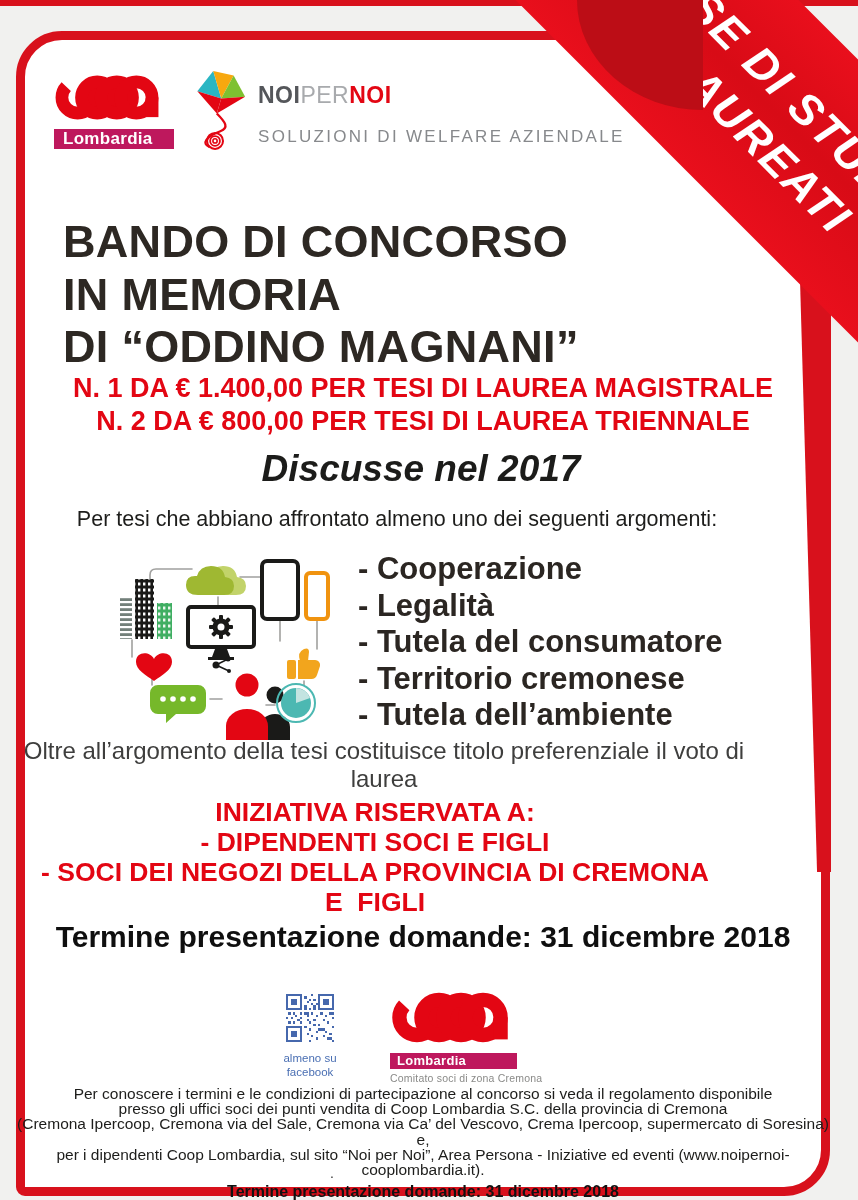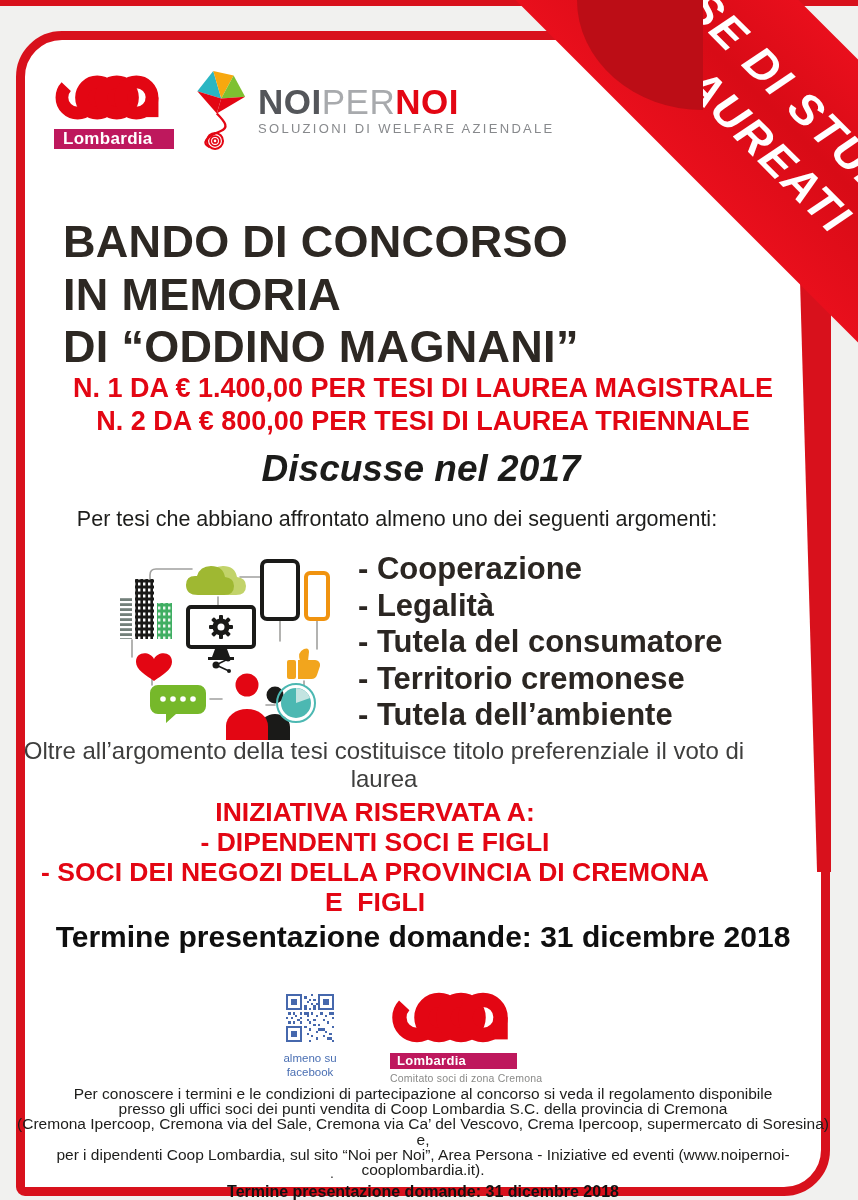--- a/index.html
+++ b/index.html
@@ -26,25 +26,25 @@
   .content{position:absolute;inset:0;z-index:4;}
 
   
   .coop-top{position:absolute;left:54px;top:74px;}
   .coop-region{margin-top:2px;background:#be185d;color:#fff;font-weight:bold;font-size:17px;
         width:120px;height:20px;line-height:20px;padding-left:9px;box-sizing:border-box;letter-spacing:0.3px;}
 
   
   .npn{position:absolute;left:192px;top:62px;display:flex;}
   .npn-text{margin-left:4px;padding-top:22px;}
-  .npn-word{font-size:35px;font-weight:bold;letter-spacing:0.5px;line-height:1;}
+  .npn-word{font-size:23px;font-weight:bold;letter-spacing:0.5px;line-height:1;}
   .npn-word .g1{color:#54565a;}
   .npn-word .g2{color:#a8aaad;font-weight:normal;}
   .npn-word .g3{color:#e30613;}
-  .npn-sub{font-size:13px;color:#87898c;letter-spacing:2.3px;margin-top:2px;}
+  .npn-sub{font-size:17px;color:#87898c;letter-spacing:2.3px;margin-top:20px;}
 
   .title{position:absolute;left:63px;top:210px;font-size:45px;font-weight:bold;color:#2d2823;
         line-height:1.17;letter-spacing:0.3px;margin-top:6px;}
   .prizes{position:absolute;left:16px;top:372px;width:814px;text-align:center;color:#e30613;
         font-weight:bold;font-size:27px;line-height:1.22;}
   .discussed{position:absolute;left:16px;top:448px;width:810px;text-align:center;font-size:37px;
         font-weight:bold;font-style:italic;color:#1c1c1a;}
   .topics-intro{position:absolute;left:16px;top:507px;width:762px;text-align:center;
         font-size:21.5px;color:#1d1d1b;}
 

